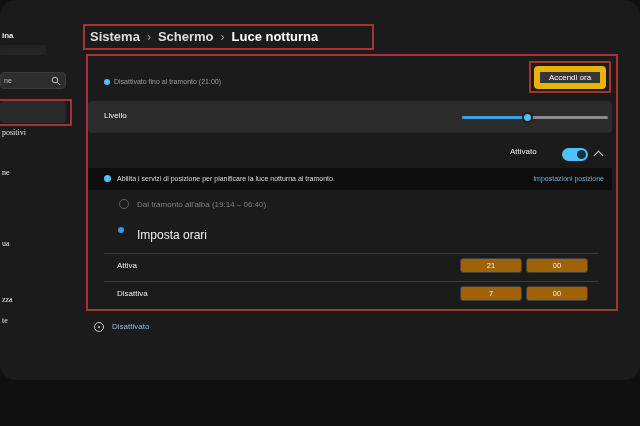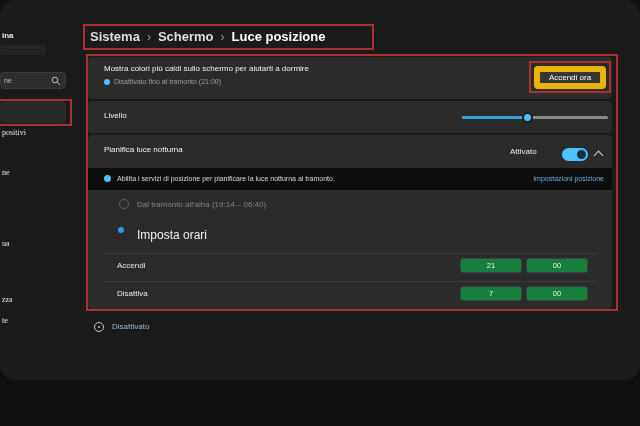--- a/index.html
+++ b/index.html
@@ -55,21 +55,21 @@
   .info-bar { left:88px; top:168px; width:524px; height:22px; background:#0d0d0d; }
   .info-dot { position:absolute; left:16px; top:7px; width:7px; height:7px; border-radius:50%; background:#4cc2ff; }
   .info-text { position:absolute; left:29px; top:7px; font-size:7px; color:#dcdcdc; }
   .info-link { position:absolute; right:8px; top:7px; font-size:7px; color:#6aaede; }
   .radio-off { left:119px; top:199px; width:10px; height:10px; border:1.5px solid #606060; border-radius:50%; }
   .radio-on { left:118px; top:227px; width:6px; height:6px; border:3px solid #2f9de2; border-radius:50%; background:#0e0e0e; }
   .radio-label-off { left:137px; top:200px; font-size:8px; color:#828282; }
   .radio-label-on { left:137px; top:228px; font-size:12px; color:#f0f0f0; }
   .divider { height:1px; background:#3c3c3c; left:104px; width:494px; }
   .row-label { left:117px; top:0; font-size:8px; color:#e8e8e8; }
-  .time-field { width:62px; height:15px; background:#15803d; border:1px solid #3f3f3f; border-radius:3px;
+  .time-field { width:62px; height:15px; background:#a16207; border:1px solid #3f3f3f; border-radius:3px;
                 color:#f0f0f0; font-size:7.5px; display:flex; align-items:center; justify-content:center; }
 
   
   .help-icon { left:94px; top:322px; width:10px; height:10px; border:1px solid #c8c8c8; border-radius:50%; }
   .help-icon span { position:absolute; left:3px; top:3px; width:2px; height:2px; border-radius:50%; background:#c8c8c8; }
   .footer-link { left:112px; top:322px; font-size:8px; color:#8fb9dd; }
 </style>
 </head>
 <body>
 
@@ -93,65 +93,59 @@
   <div class="abs sb-item" style="top:168px;">ne</div>
   <div class="abs sb-item" style="top:239px;">ua</div>
   <div class="abs sb-item" style="top:295px;">zza</div>
   <div class="abs sb-item" style="top:316px;">te</div>
 
   <div class="abs breadcrumb">
     <span class="crumb">Sistema</span>
     <span class="crumb-sep">›</span>
     <span class="crumb">Schermo</span>
     <span class="crumb-sep">›</span>
-    <span class="crumb current">Luce posizione</span>
+    <span class="crumb current">Luce notturna</span>
   </div>
   <div class="red-box" style="left:83px; top:24px; width:291px; height:26px;"></div>
 
-  <div class="abs card card1">
-    <div class="abs card-title" style="left:16px; top:7px;">Mostra colori più caldi sullo schermo per aiutarti a dormire</div>
-  </div>
   <div class="abs status-row">
     <span class="status-dot"></span>
     <span class="status-text">Disattivato fino al tramonto (21:00)</span>
   </div>
   <div class="abs btn">Accendi ora</div>
   <div class="red-box" style="left:529px; top:61px; width:82px; height:32px;"></div>
 
   <div class="abs card card2">
     <div class="abs card-title" style="left:16px; top:10px;">Livello</div>
   </div>
   <div class="abs slider">
     <div class="slider-track"></div>
     <div class="slider-fill" style="width: 45%;"></div>
     <div class="slider-thumb" style="left: 45%;"></div>
   </div>
 
-  <div class="abs card card3">
-    <div class="abs card-title" style="left:16px; top:10px;">Pianifica luce notturna</div>
-  </div>
   <div class="abs toggle-label">Attivato</div>
   <div class="abs toggle">
     <div class="toggle-knob"></div>
   </div>
   <div class="abs chevron-up"></div>
 
   <div class="abs info-bar">
     <span class="info-dot"></span>
     <span class="info-text">Abilita i servizi di posizione per pianificare la luce notturna al tramonto.</span>
     <span class="info-link">Impostazioni posizione</span>
   </div>
 
   <div class="abs radio-off"></div>
   <div class="abs radio-label-off">Dal tramonto all'alba (19:14 – 06:40)</div>
   <div class="abs radio-on"></div>
   <div class="abs radio-label-on">Imposta orari</div>
 
   <div class="abs divider" style="top:253px;"></div>
-  <div class="abs row-label" style="top:261px;">Accendi</div>
+  <div class="abs row-label" style="top:261px;">Attiva</div>
   <div class="abs time-field" style="left:460px; top:258px;">21</div>
   <div class="abs time-field" style="left:526px; top:258px;">00</div>
 
   <div class="abs divider" style="top:281px;"></div>
   <div class="abs row-label" style="top:289px;">Disattiva</div>
   <div class="abs time-field" style="left:460px; top:286px;">7</div>
   <div class="abs time-field" style="left:526px; top:286px;">00</div>
 
   <div class="red-box" style="left:86px; top:54px; width:532px; height:257px;"></div>
 

